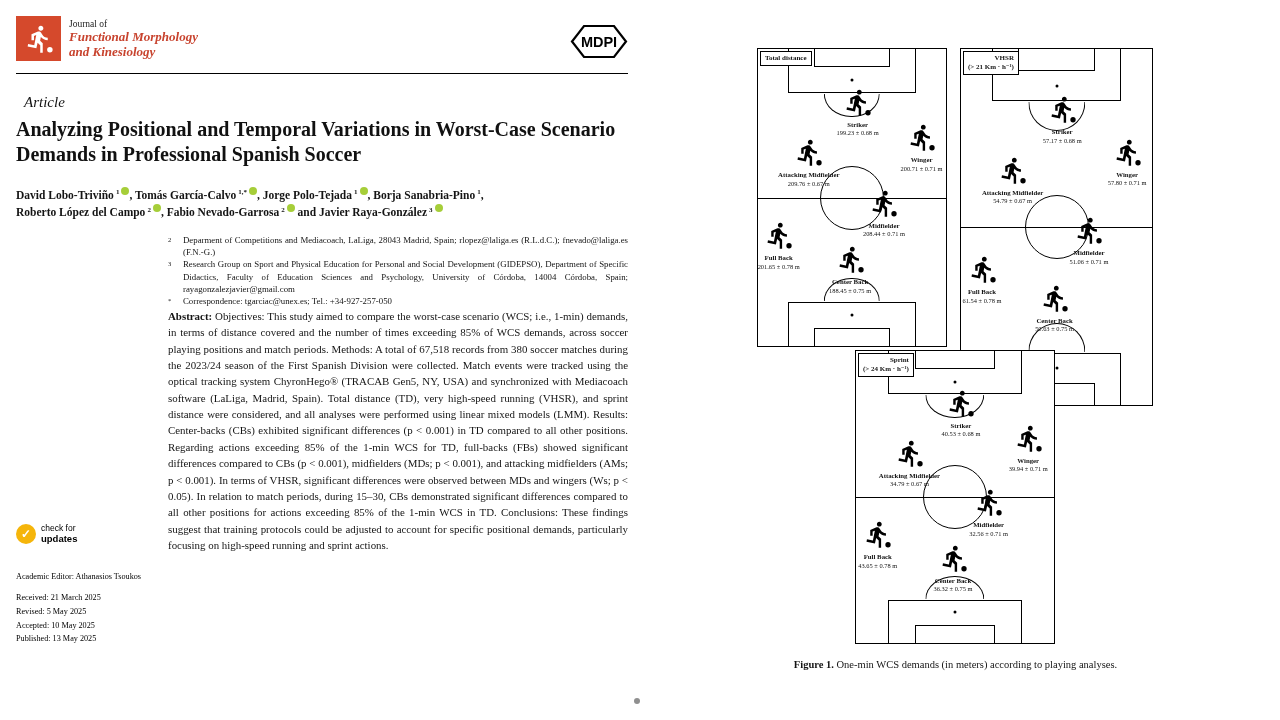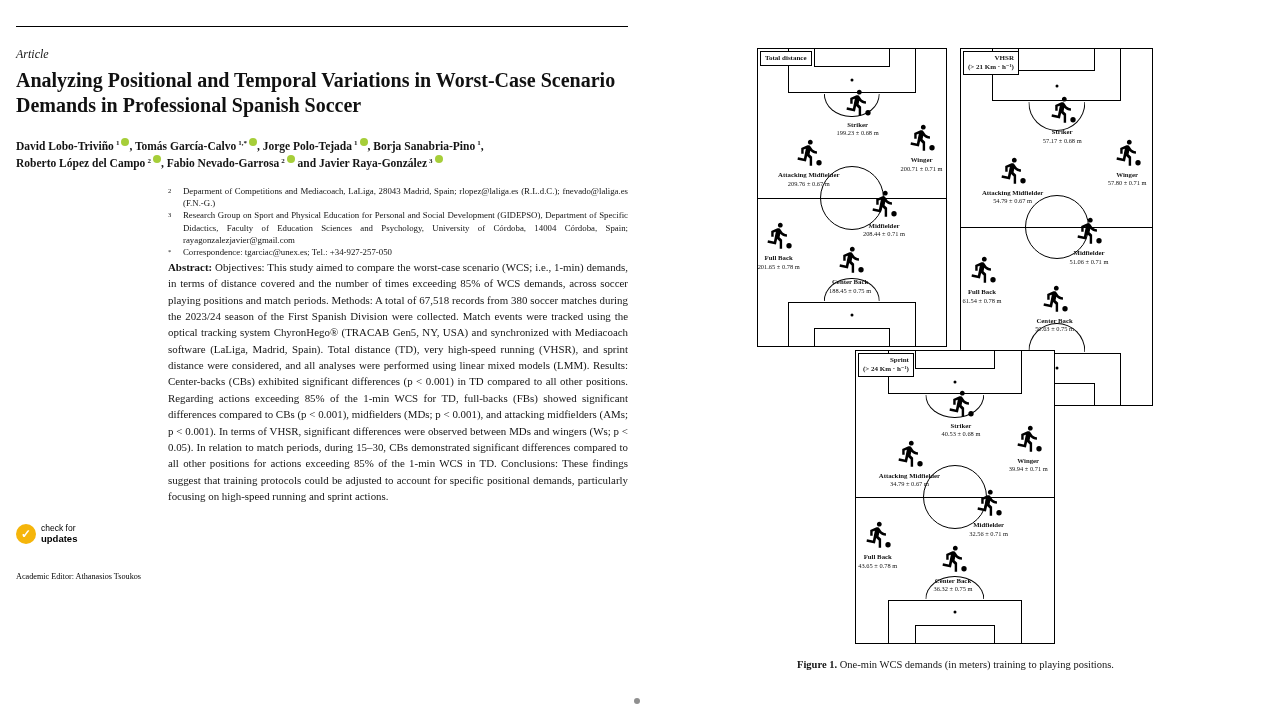--- a/index.html
+++ b/index.html
@@ -11,21 +11,21 @@
   .hdr { display:flex; align-items:flex-start; }
   .logo-box { width:45px; height:45px; background:#d5492c; flex:none;
               display:flex; align-items:center; justify-content:center; }
   .logo-box svg { width:30px; height:30px; fill:#fff; }
   .journal-text { margin-left:8px; padding-top:3px; }
   .journal-prefix { font-size:9.5px; color:#222; }
   .journal-name { font-size:13px; font-weight:bold; font-style:italic; color:#c8432e; line-height:1.18; }
   .mdpi { margin-left:auto; margin-top:8px; }
   .rule { border-top:1.6px solid #000; margin-top:10px; }
 
-  .article-label { font-style:italic; font-size:12px; margin-top:20px; }
+  .article-label { font-style:italic; font-size:15px; margin-top:20px;margin-left:8px; }
   .title { font-size:20px; font-weight:bold; line-height:1.24; margin-top:6px; color:#111; }
   .authors { font-size:11.5px; font-weight:bold; margin-top:20px; line-height:1.55; }
   .asup { font-size:7px; margin-left:2px; }
   .orcid { display:inline-block; width:8px; height:8px; border-radius:50%;
            background:#a6ce39; vertical-align:4px; margin-left:2px; }
   .affil { margin-top:12px; margin-left:152px; width:460px; font-size:8.8px; line-height:1.38; }
   .aff-row { display:flex; }
   .aff-num { width:15px; flex:none; font-size:6.6px; padding-top:1px; }
   .aff-body { flex:1; text-align:justify; }
   .abstract { margin-left:152px; width:460px; margin-top:1px;
@@ -94,20 +94,40 @@
 
 <svg width="0" height="0" style="position:absolute">
   <symbol id="runner" viewBox="0 0 24 24">
     <path d="M13.49 5.48c1.1 0 2-.9 2-2s-.9-2-2-2-2 .9-2 2 .9 2 2 2zm-3.6 13.9l1-4.4 2.1 2v6h2v-7.5l-2.1-2 .6-3c1.3 1.5 3.3 2.5 5.5 2.5v-2c-1.9 0-3.5-1-4.3-2.4l-1-1.6c-.4-.6-1-1-1.7-1-.3 0-.5.1-.8.1l-5.2 2.2v4.7h2v-3.4l1.8-.7-1.6 8.1-4.9-1-.4 2 7 1.4z"></path>
     <circle cx="20.7" cy="20.5" r="2.2"></circle>
   </symbol>
 </svg>
 
 <div class="paper">
 
+  <div class="hdr">
+    <div class="logo-box">
+      <svg>
+          <use href="#runner"></use>
+        </svg>
+    </div>
+    <div class="journal-text">
+      <div class="journal-prefix">Journal of</div>
+      <div class="journal-name">
+        <div>Functional Morphology</div>
+        <div>and Kinesiology</div>
+      </div>
+    </div>
+    <div class="mdpi">
+      <svg width="58" height="35" viewBox="0 0 58 35">
+        <polygon points="14,2 44,2 56,17.5 44,33 14,33 2,17.5" fill="none" stroke="#000" stroke-width="2.2"></polygon>
+        <text x="29" y="23" text-anchor="middle" font-size="14.5" font-weight="bold" font-family="Liberation Sans, sans-serif">MDPI</text>
+      </svg>
+    </div>
+  </div>
 
   <div class="rule"></div>
 
   <div class="article-label">Article</div>
   <h1 class="title">Analyzing Positional and Temporal Variations in Worst-Case Scenario Demands in Professional Spanish Soccer</h1>
 
   <div class="authors">
     <div>
       <span><span>David Lobo-Triviño</span><sup class="asup">1</sup><span class="orcid"></span><span>, </span></span><span><span>Tomás García-Calvo</span><sup class="asup">1,*</sup><span class="orcid"></span><span>, </span></span><span><span>Jorge Polo-Tejada</span><sup class="asup">1</sup><span class="orcid"></span><span>, </span></span><span><span>Borja Sanabria-Pino</span><sup class="asup">1</sup><span>,</span></span>
     </div>
@@ -136,20 +156,26 @@
 
 <div class="sidebar">
   <div class="badge">
     <div class="badge-circle">✓</div>
     <div class="badge-text">
       <div class="badge-l1">check for</div>
       <div class="badge-l2">updates</div>
     </div>
   </div>
   <div class="side-editor">Academic Editor: Athanasios Tsoukos</div>
+  <div class="side-dates">
+    <div>Received: 21 March 2025</div>
+    <div>Revised: 5 May 2025</div>
+    <div>Accepted: 10 May 2025</div>
+    <div>Published: 13 May 2025</div>
+  </div>
 </div>
 
 <div class="figure">
 
   <div class="pitch p-td">
     <div class="pa-top"></div>
     <div class="gb-top"></div>
     <div class="arc-top"></div>
     <div class="spot-top"></div>
     <div class="halfway"></div>
@@ -316,16 +342,16 @@
     </div>
     <div class="player s-cb">
       <svg>
           <use href="#runner"></use>
         </svg>
       <div class="p-lab">Center Back</div>
       <div class="p-val">36.32 ± 0.75 m</div>
     </div>
   </div>
 
-  <div class="fig-caption"><span class="cap-b">Figure 1.</span> <span>One-min WCS demands (in meters) training to playing positions.</span></div>
+  <div class="fig-caption"><span class="cap-b">Figure 1.</span> <span>One-min WCS demands (in meters) according to playing analyses.</span></div>
 </div>
 
 <div class="page-dot"></div>
 
 </body></html>

